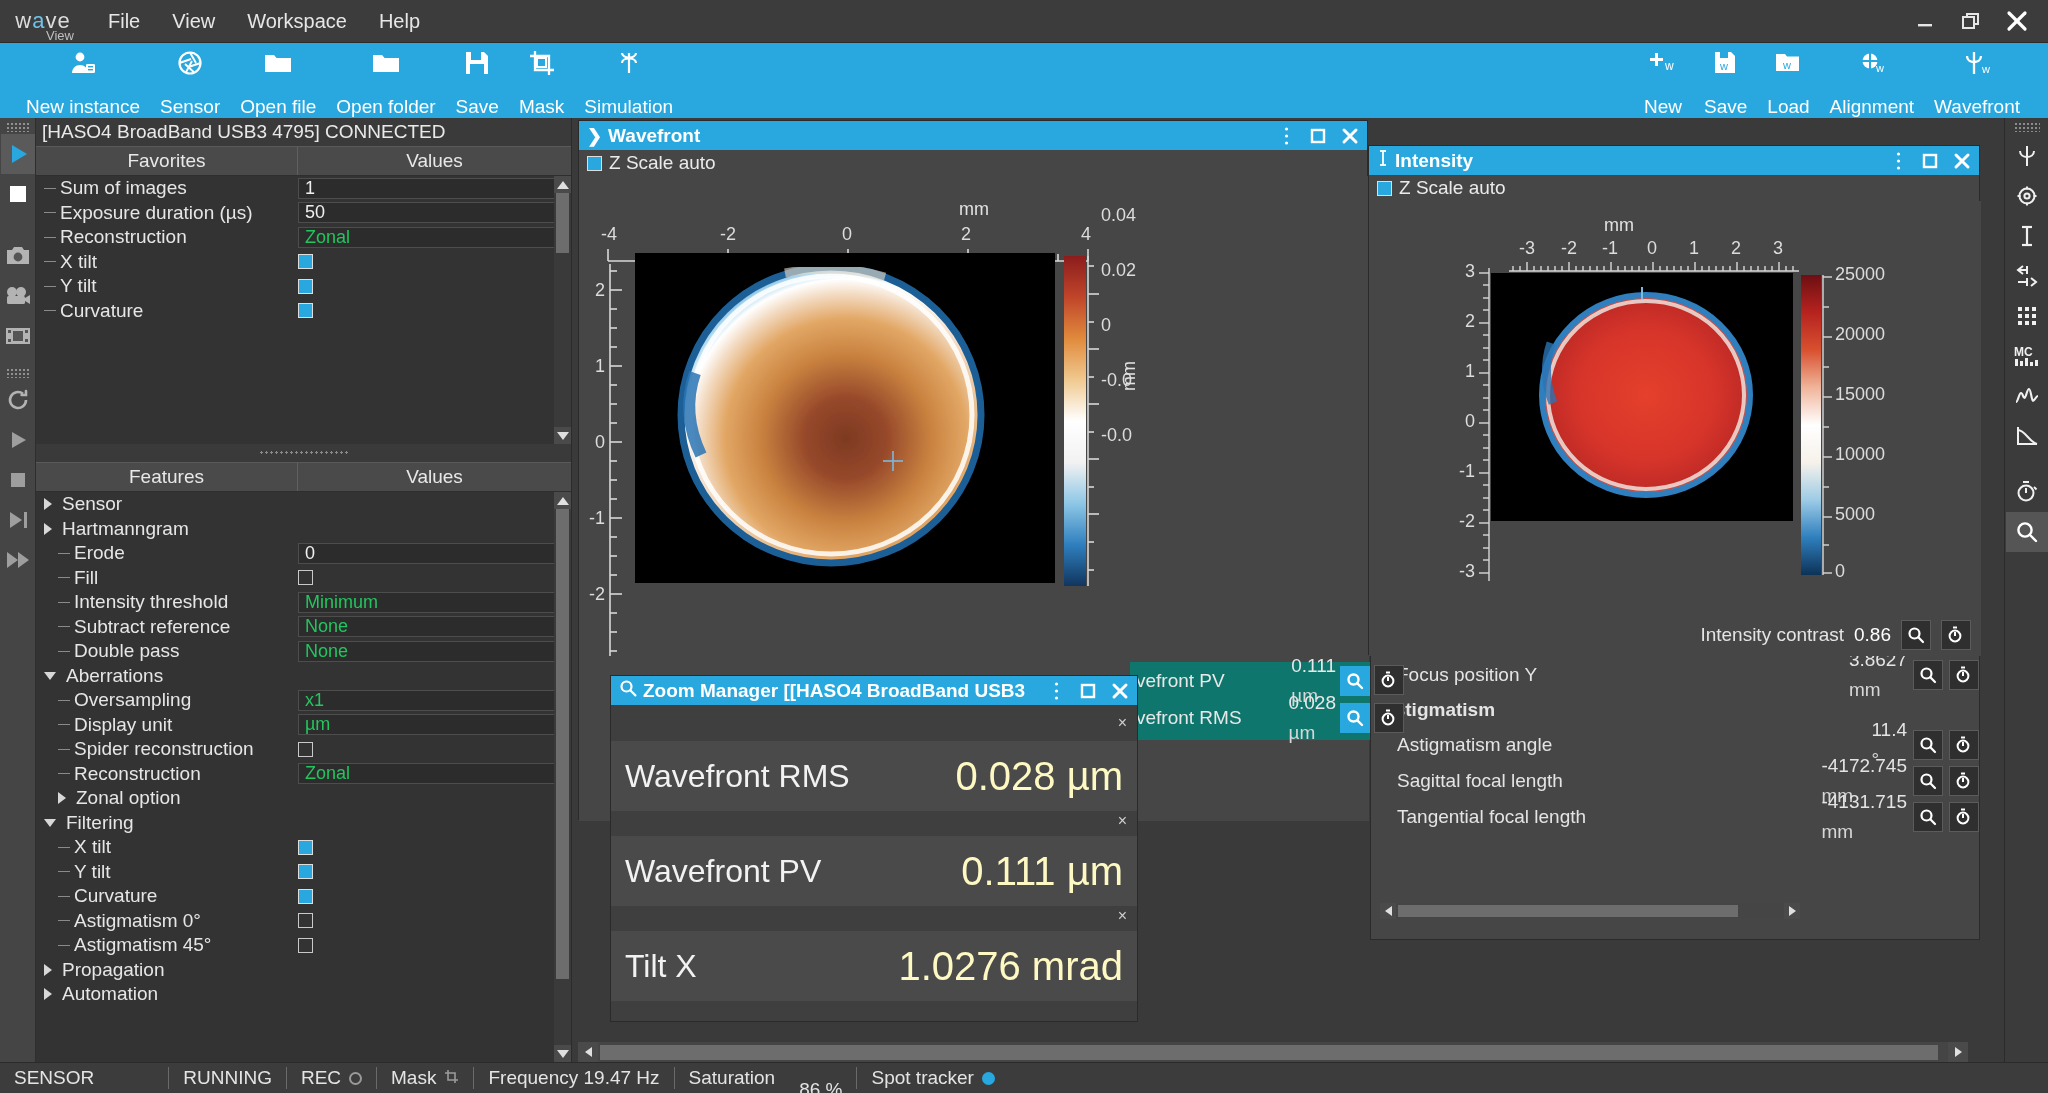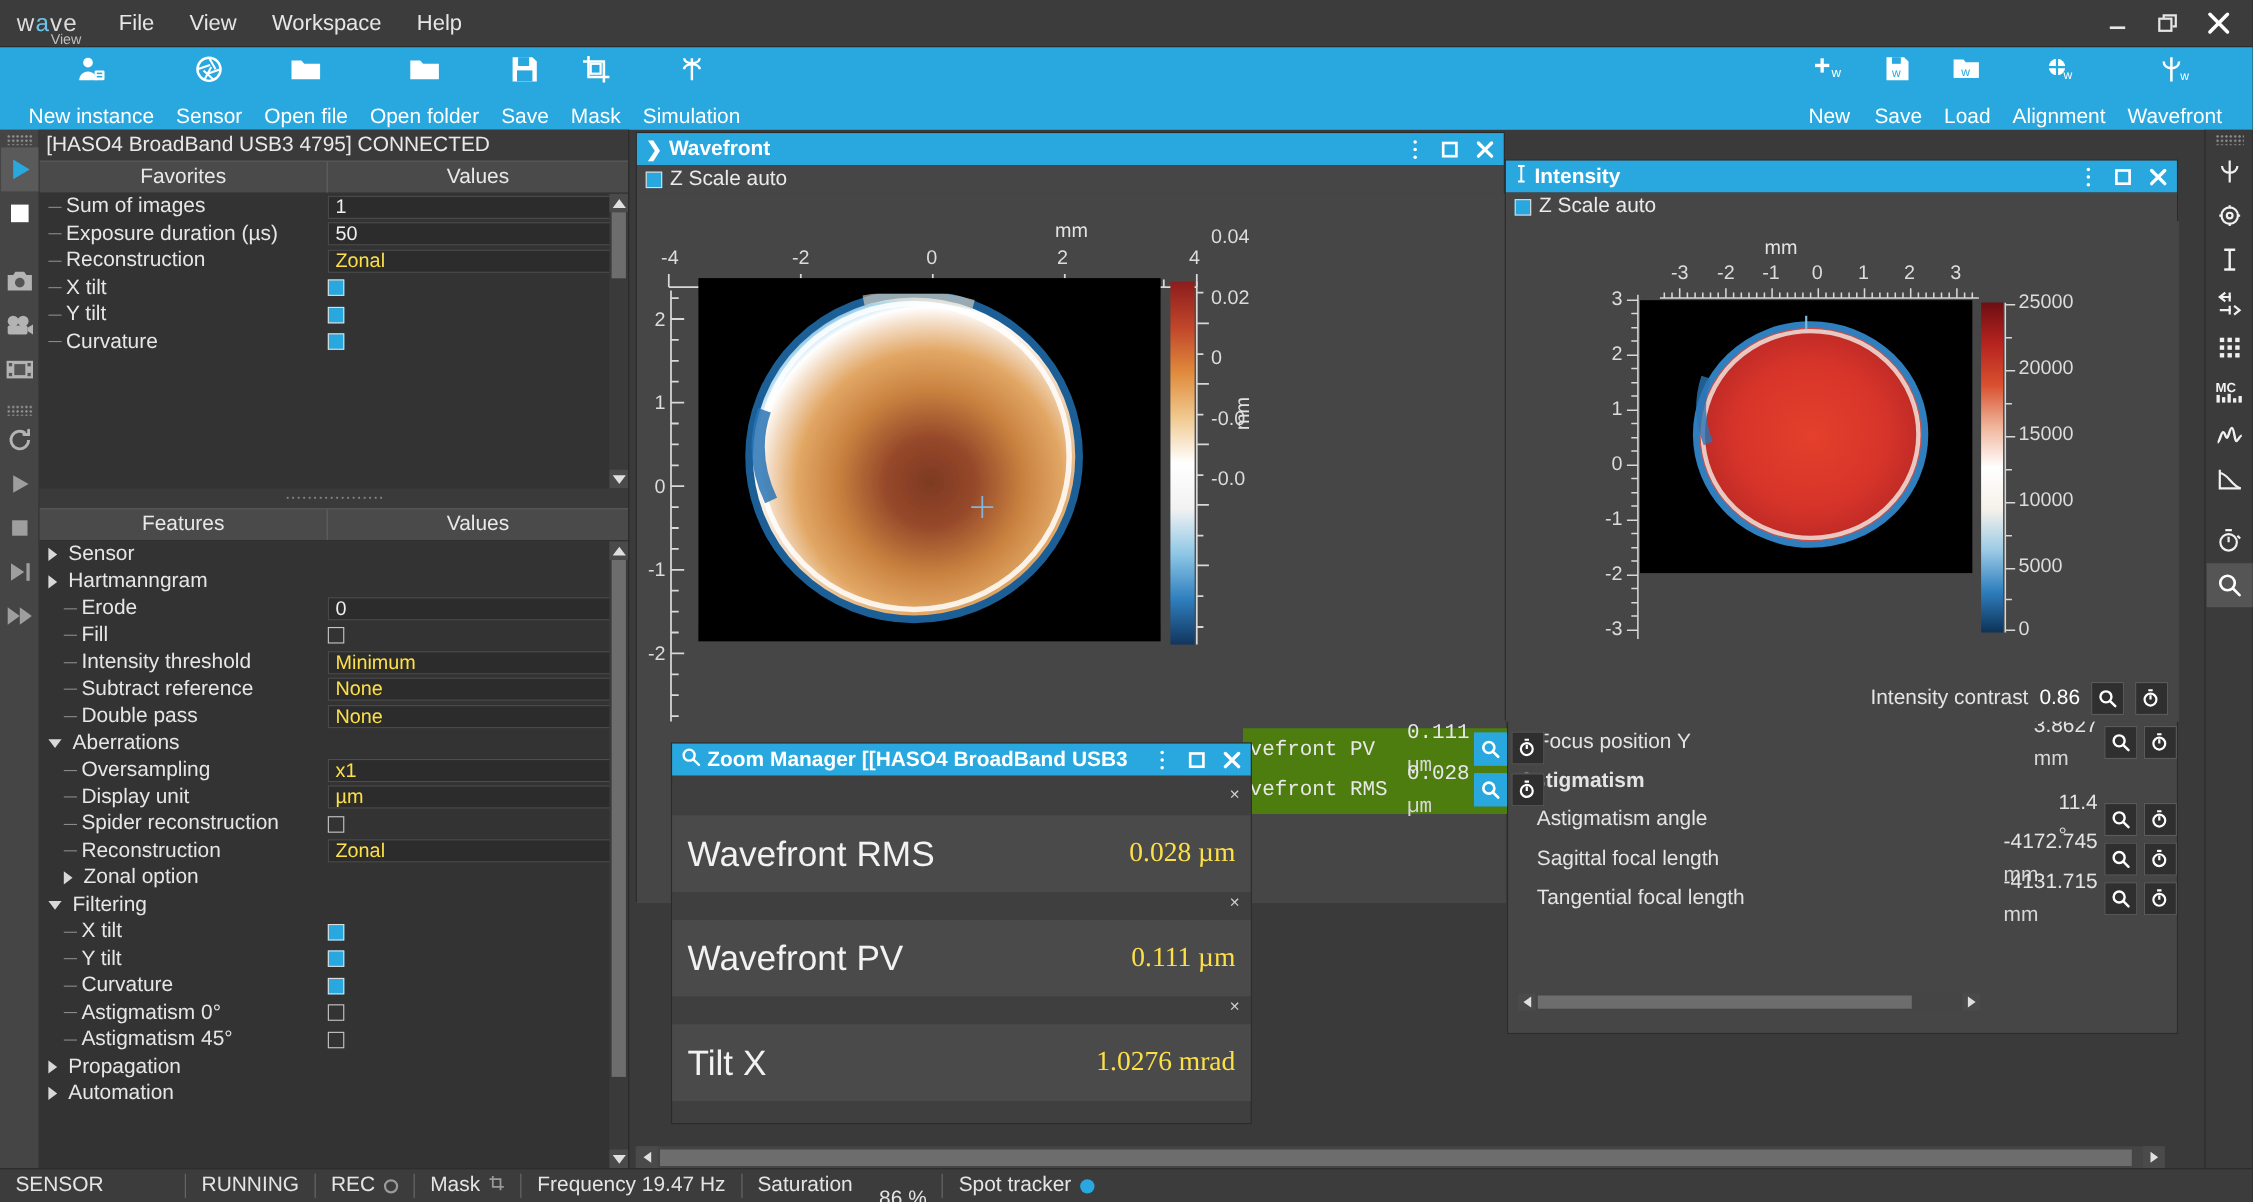--- a/index.html
+++ b/index.html
@@ -118,21 +118,21 @@
            border-left: 8px solid #d8d8d8; border-top: 6px solid transparent; border-bottom: 6px solid transparent; }
   .caret.open { border-left: 6px solid transparent; border-right: 6px solid transparent;
                 border-top: 8px solid #d8d8d8; border-bottom: 0; }
   .spin {
     width: 348px; height: 21px; background: #2c2c2c; border: 1px solid #4d4d4d;
     display: flex; align-items: center; padding-left: 6px; font-size: 18px; color: #efefef;
     position: relative;
   }
   .combo {
     width: 348px; height: 21px; background: #2c2c2c; border: 1px solid #4d4d4d;
-    display: flex; align-items: center; padding-left: 6px; font-size: 18px; color: #fde047;
+    display: flex; align-items: center; padding-left: 6px; font-size: 18px; color: #22c55e;
     position: relative;
   }
   .chk { width: 15px; height: 15px; border: 1px solid #c9c9c9; background: transparent; }
   .chk.on { background: #29a8df; border: 1px solid #dddddd; }
   .vsb { position: absolute; right: 0; top: 0; width: 17px; height: 100%; background: #3a3a3a; }
   .vsb .arr { width: 17px; height: 17px; display:flex;align-items:center;justify-content:center; background:#4a4a4a;}
   .vsb .arr i.u { width:0;height:0;border-left:6px solid transparent;border-right:6px solid transparent;border-bottom:8px solid #e0e0e0;}
   .vsb .arr i.d { width:0;height:0;border-left:6px solid transparent;border-right:6px solid transparent;border-top:8px solid #e0e0e0;}
   .vsb .thumb { position:absolute; left:2px; width:13px; background:#6d6d6d; }
   .splitgrip { height: 18px; background: #3a3a3a; display:flex; align-items:center; justify-content:center; }
@@ -161,21 +161,21 @@
   .resrow .rv { margin-left: auto; display: flex; align-items: baseline; gap: 8px; padding-right: 6px; flex-direction: column; }
   .resrow .unit { color: #d7d7d7; }
   .sqbtn { width: 30px; height: 30px; background: #2f2f2f; border: 1px solid #5b5b5b;
            display:flex;align-items:center;justify-content:center; flex: 0 0 30px; }
   .sqbtn.acc { background: #29a8df; border-color:#29a8df; }
   .grouphdr { font-weight: bold; padding-left: 10px; height: 34px; display: flex; align-items: center; font-size: 19px; }
 
   
   .zm-item { height: 70px; background: #4a4a4a; display: flex; align-items: center; padding: 0 14px; }
   .zm-item .k { font-size: 32px; color: #f2f2f2; }
-  .zm-item .v { margin-left: auto; font-size: 25px; color: #fde047; font-family: Liberation Serif, serif; }
+  .zm-item .v { margin-left: auto; font-size: 40px; color: #fef9c3; }
   .zm-gap { height: 25px; background: #3f3f3f; position: relative; }
   .zm-gap .x { position: absolute; right: 10px; top: 1px; font-size: 16px; color: #d0d0d0; }
 
   
   .statusbar {
     position: absolute; left: 0; bottom: 0; width: 2048px; height: 31px;
     background: #3c3c3c; display: flex; align-items: center; font-size: 19px; color: #e4e4e4;
     border-top: 1px solid #2b2b2b;
   }
   .sb { display: flex; align-items: center; gap: 8px; padding: 0 14px; height: 22px; }
@@ -1063,21 +1063,21 @@
       <div class="arrbtn">
           <span class="tri-l"></span>
         </div>
       <div class="thumb" style="width:340px; margin-left:2px;"></div>
       <div class="arrbtn" style="margin-left:auto;">
           <span class="tri-r"></span>
         </div>
     </div>
   </div>
 
-  <div style="position:absolute; left:1130px; top:662px; width:240px; height:78px; background:#4d7c0f;font-family:Liberation Mono, monospace;">
+  <div style="position:absolute; left:1130px; top:662px; width:240px; height:78px; background:#0f766e;">
     <div class="resrow" style="height:37px; padding-left:6px;">
       <span class="rl">vefront PV</span>
       <span class="rv" style="padding-right:4px;">
         <span>0.111</span>
         <span class="unit">µm</span>
       </span>
       <span class="sqbtn acc">
         <svg width="18" height="18" viewBox="0 0 18 18" fill="none" stroke="#fff" stroke-width="2.4">
             <circle cx="7.5" cy="7.5" r="5"></circle>
             <line x1="11.3" y1="11.3" x2="16" y2="16" stroke-linecap="round"></line>

